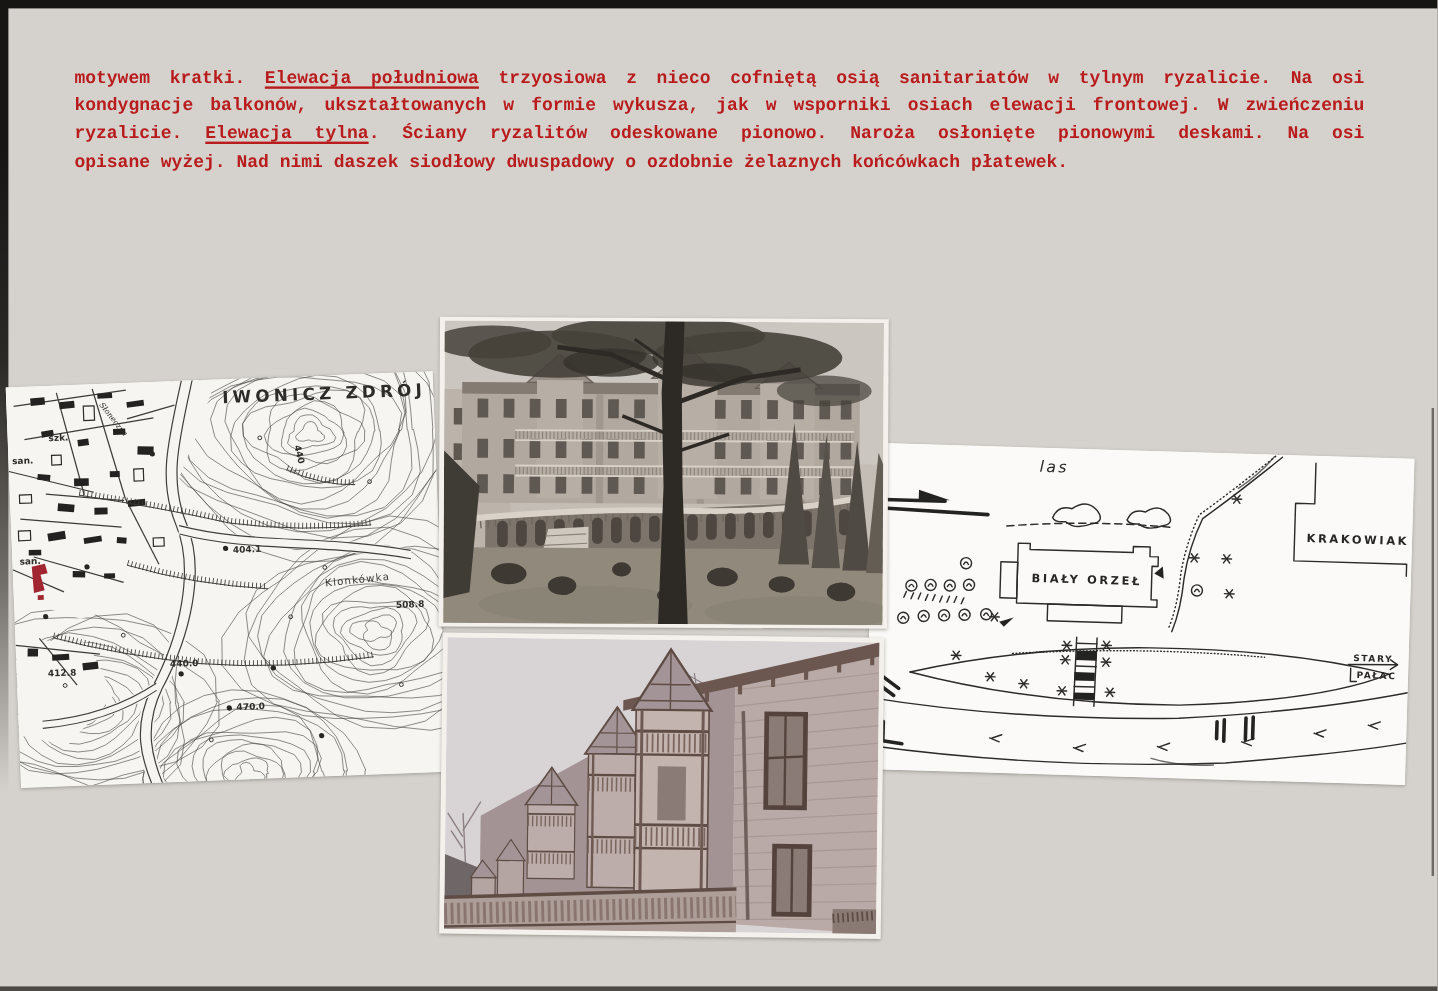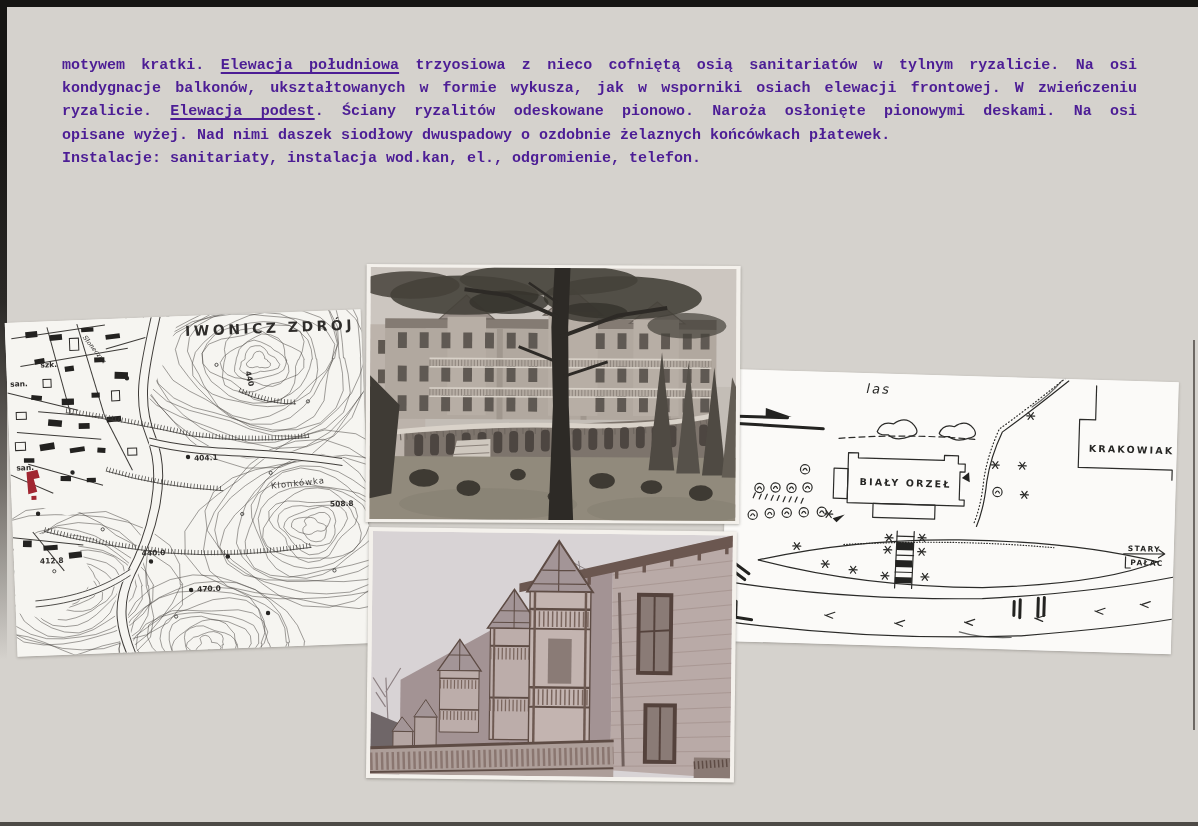--- a/index.html
+++ b/index.html
@@ -7,21 +7,21 @@
         font-family:"Liberation Sans",sans-serif;}
   
   .edge-top{position:absolute;left:0;top:0;width:1198px;height:7px;background:#161513;}
   .edge-left{position:absolute;left:0;top:0;width:7px;height:680px;
              background:linear-gradient(#161513 0 120px,#2b2926 300px,#6f6b66 480px,rgba(110,105,100,0) 660px);}
   .edge-bottom{position:absolute;left:0;top:822px;width:1198px;height:4px;background:#4d4a46;}
   .edge-right{position:absolute;left:1193px;top:340px;width:2px;height:390px;background:#6e6964;}
   
   .text-block{position:absolute;left:62px;top:54px;width:1075px;
               font-family:"Liberation Mono",monospace;font-size:15px;font-weight:700;
-              color:#4c1d95;line-height:23.2px;}
+              color:#b91c1c;line-height:23.2px;}
   .tline{white-space:normal;}
   .tline.just{text-align:justify;text-align-last:justify;}
   .u{text-decoration:underline;text-underline-offset:3px;text-decoration-thickness:1.5px;}
   
   .map-wrap{position:absolute;left:11px;top:316px;width:356px;height:334px;background:#f6f5f1;
             transform:rotate(-2.2deg);box-shadow:0 1px 3px rgba(40,36,30,.3);z-index:1;}
   .sketch-wrap{position:absolute;left:729px;top:369px;width:450px;height:272px;background:#fbfaf8;
             transform:rotate(1.7deg);transform-origin:left top;box-shadow:0 1px 3px rgba(40,36,30,.3);z-index:2;}
   .photo{position:absolute;background:#f4f1ec;box-shadow:0 1px 3px rgba(40,36,30,.35);z-index:3;}
   .photo-top{left:366px;top:265px;padding:3px 4px;transform:rotate(.3deg);}
@@ -44,23 +44,22 @@
 
 <div class="page">
   <div class="edge-top"></div>
   <div class="edge-left"></div>
   <div class="edge-bottom"></div>
   <div class="edge-right"></div>
 
   <div class="text-block" id="text-block">
       <div class="tline just"><span>motywem kratki. </span><span class="u">Elewacja południowa</span><span> trzyosiowa z nieco cofniętą osią sanitariatów w tylnym ryzalicie. Na osi</span></div>
       <div class="tline just"><span>kondygnacje balkonów, ukształtowanych w formie wykusza, jak w wsporniki osiach elewacji frontowej. W zwieńczeniu</span></div>
-      <div class="tline just"><span>ryzalicie. </span><span class="u">Elewacja podest</span><span>. Ściany ryzalitów odeskowane pionowo. Naroża osłonięte pionowymi deskami. Na osi</span></div>
+      <div class="tline just"><span>ryzalicie. </span><span class="u">Elewacja tylna</span><span>. Ściany ryzalitów odeskowane pionowo. Naroża osłonięte pionowymi deskami. Na osi</span></div>
       <div class="tline"><span>opisane wyżej. Nad nimi daszek siodłowy dwuspadowy o ozdobnie żelaznych końcówkach płatewek.</span></div>
-      <div class="tline"><span>Instalacje: sanitariaty, instalacja wod.kan, el., odgromienie, telefon.</span></div>
     </div>
 
   <div class="map-wrap">
     <svg viewBox="0 0 356 334" width="356" height="334" preserveAspectRatio="none">
       <rect width="356" height="334" fill="#f6f5f1"></rect>
       <g id="contour-layer">
           <path d="M261.1 48.0L263.9 50.2L263.8 52.6L261.9 54.5L258.5 54.9L255.3 54.3L253.1 54.5L251.1 53.4L249.2 53.5L246.2 54.2L243.0 53.9L240.6 52.4L239.8 50.2L241.5 48.0L243.6 46.5L244.8 45.2L246.3 44.2L246.9 42.5L248.0 40.1L250.4 38.4L253.6 38.0L256.4 39.5L257.6 42.0L258.4 43.8L258.3 45.6L260.2 46.5L261.7 48.0Z" fill="none" stroke="#4b4743" stroke-width="0.6" opacity="0.85"></path>
           <path d="M270.6 48.0L273.3 51.9L271.6 55.6L266.3 57.3L261.4 58.0L257.4 58.5L253.7 58.1L250.1 59.4L245.7 60.3L240.2 60.7L235.9 58.5L232.9 55.4L234.4 51.2L234.8 48.0L238.7 45.6L239.0 42.9L239.6 39.9L241.5 36.7L244.5 33.4L249.4 32.4L254.5 32.6L258.5 35.3L260.9 38.4L262.2 41.3L265.0 43.0L268.8 44.9L270.8 48.0Z" fill="none" stroke="#4b4743" stroke-width="0.6" opacity="0.85"></path>
           <path d="M280.4 48.0L279.1 52.9L276.9 57.7L271.5 60.8L265.7 62.6L260.0 63.7L254.8 64.8L249.1 65.6L242.7 66.2L236.0 65.1L230.9 61.8L227.8 57.4L228.2 52.3L229.4 48.0L230.2 44.0L231.8 40.2L233.2 35.7L236.8 31.7L241.9 28.4L248.5 26.7L255.1 28.8L260.4 31.5L264.9 34.1L268.1 37.5L272.6 40.0L276.9 43.5L279.9 48.0Z" fill="none" stroke="#4b4743" stroke-width="0.6" opacity="0.85"></path>
           <path d="M279.3 48.0L281.8 53.4L282.1 59.7L279.2 65.8L273.5 71.0L265.2 73.7L256.0 72.3L248.6 68.9L242.1 67.3L236.3 64.8L228.1 63.6L220.5 60.2L215.5 54.7L213.8 48.0L217.9 41.8L224.2 37.2L230.5 33.9L236.8 31.7L241.7 27.9L248.1 24.5L256.5 20.8L265.3 22.1L272.8 25.7L277.3 31.4L278.6 37.7L278.6 43.2L279.9 48.0Z" fill="none" stroke="#4b4743" stroke-width="0.6" opacity="0.85"></path>

